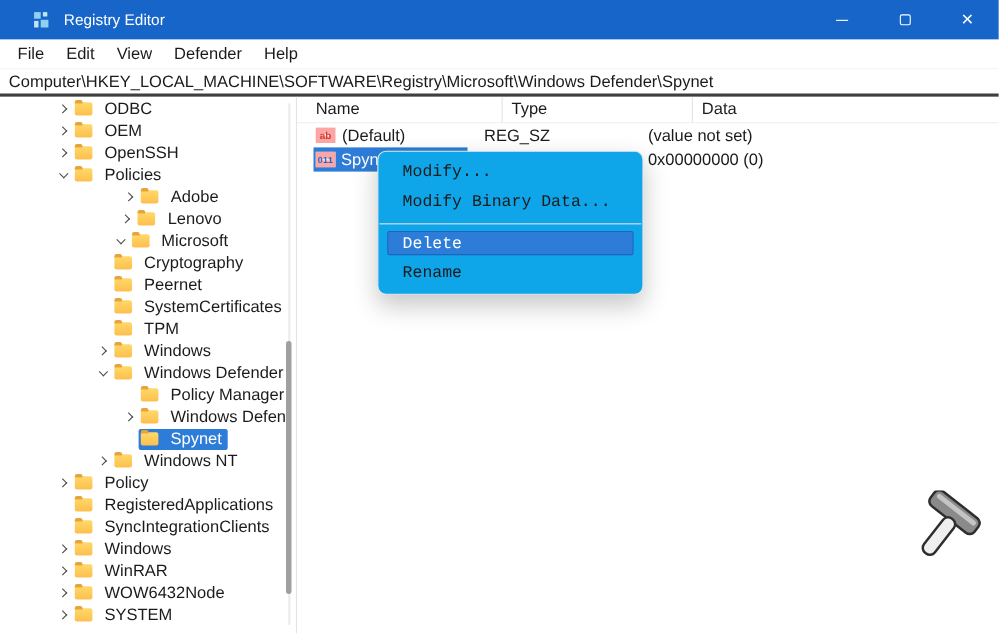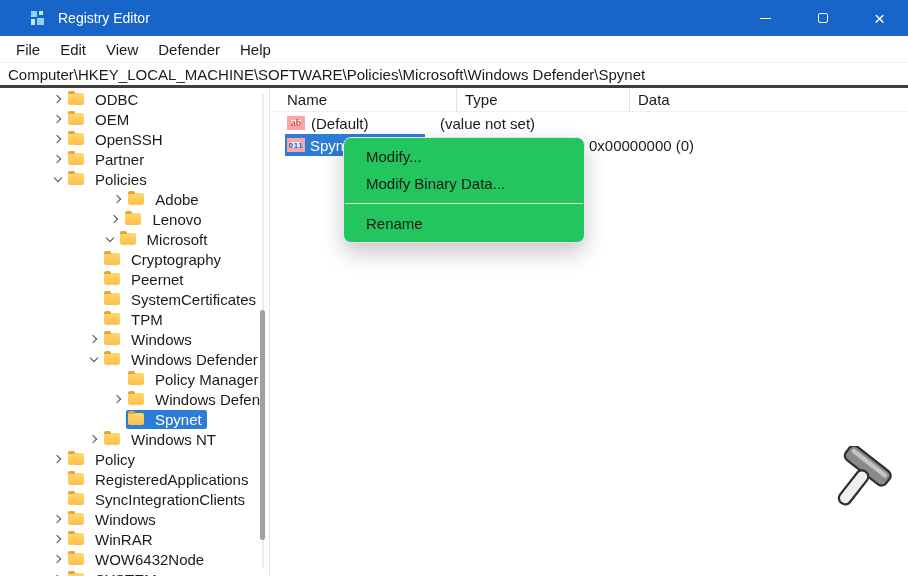--- a/index.html
+++ b/index.html
@@ -51,28 +51,28 @@
   .lheader { display:flex; height:24px; align-items:stretch; border-bottom:1px solid #F0F0F0;gap:24px; }
   .hcell { display:flex; align-items:center; }
   .hname { width:162px; padding-left:17px; }
   .htype { width:149px; padding-left:8px; border-left:1px solid #E3E3E3; }
   .hdata { flex:1; padding-left:8px; border-left:1px solid #E3E3E3; }
 
   .lrow { display:flex; height:22px; align-items:center; }
   .cname { width:162px; padding-left:17px; display:flex; align-items:center; }
   .ctype { width:149px; padding-left:8px; }
   .cdata { flex:1; padding-left:8px; }
-  .vicon { width:18px; height:14px; border:4px solid #fca5a5; background:#fff; font-size:9px; font-weight:bold; display:flex; align-items:center; justify-content:center; flex:none; margin-right:6px; }
+  .vicon { width:18px; height:14px; border:6px solid #fca5a5; background:#fff; font-size:9px; font-weight:bold; display:flex; align-items:center; justify-content:center; flex:none; margin-right:6px; }
   .vicon.str { color:#D03A2B; }
   .vicon.dw { color:#2A66C8; background:#DDEBFA; font-size:8px; letter-spacing:.5px; }
   .namechip { background:#2D7CD7; color:#fff; display:flex; align-items:center; height:22px; padding:0 4px 0 2px; width:140px; }
   .namechip .vicon { margin-right:5px; }
 
   
-  .ctxmenu { position:absolute; left:73px; top:49px; width:242px; background:#22c55e; border:1px solid #E6E6E6; border-radius:8px; box-shadow:0 10px 22px rgba(0,0,0,.22); padding:5px 0; z-index:5; }
+  .ctxmenu { position:absolute; left:73px; top:49px; width:242px; background:#0ea5e9; border:1px solid #E6E6E6; border-radius:8px; box-shadow:0 10px 22px rgba(0,0,0,.22); padding:5px 0; z-index:5;font-family:Liberation Mono, monospace; }
   .citem { height:27px; display:flex; align-items:center; padding-left:22px; color:#1b1b1b; border-radius:4px; }
   .citem.hl { background:#2D7CD7; border:1px solid #1E66BD; color:#fff; margin:3px 8px; padding-left:13px; height:22px; border-radius:2px; }
   .csep { height:1px; background:#E4E4E4; margin:6px 1px; }
 
   
   .hammer { position:absolute; left:826px; top:446px; width:72px; height:72px; z-index:6; }
 </style>
 </head>
 <body>
 
@@ -101,21 +101,21 @@
 
 <div class="menubar">
   <span class="mitem">File</span>
   <span class="mitem">Edit</span>
   <span class="mitem">View</span>
   <span class="mitem">Defender</span>
   <span class="mitem">Help</span>
 </div>
 
 <div class="addressbar">
-  <span>Computer\HKEY_LOCAL_MACHINE\SOFTWARE\Policies\Microsoft\Windows Defender\Spynet</span>
+  <span>Computer\HKEY_LOCAL_MACHINE\SOFTWARE\Registry\Microsoft\Windows Defender\Spynet</span>
 </div>
 
 <div class="content">
 
   <div class="treepane">
 
     <div class="trow l0">
         <span class="chev r">
           <i></i>
         </span>
@@ -133,29 +133,20 @@
           <span>OEM</span>
         </span>
       </div>
     <div class="trow l0">
         <span class="chev r">
           <i></i>
         </span>
         <span class="titem">
           <span class="fold"></span>
           <span>OpenSSH</span>
-        </span>
-      </div>
-    <div class="trow l0">
-        <span class="chev r">
-          <i></i>
-        </span>
-        <span class="titem">
-          <span class="fold"></span>
-          <span>Partner</span>
         </span>
       </div>
     <div class="trow l0">
         <span class="chev d">
           <i></i>
         </span>
         <span class="titem">
           <span class="fold"></span>
           <span>Policies</span>
         </span>
@@ -336,38 +327,40 @@
       <div class="hcell hname">Name</div>
       <div class="hcell htype">Type</div>
       <div class="hcell hdata">Data</div>
     </div>
 
     <div class="lrow">
       <div class="cname">
         <span class="vicon str">ab</span>
         <span>(Default)</span>
       </div>
+      <div class="ctype">REG_SZ</div>
       <div class="cdata">(value not set)</div>
     </div>
 
     <div class="lrow">
       <div class="cname" style="padding-left:15px;">
         <span class="namechip">
           <span class="vicon dw">011</span>
           <span>Spynet</span>
         </span>
       </div>
       <div class="ctype">REG_DWORD</div>
       <div class="cdata">0x00000000 (0)</div>
     </div>
 
     <div class="ctxmenu">
       <div class="citem">Modify...</div>
       <div class="citem">Modify Binary Data...</div>
       <div class="csep"></div>
+      <div class="citem hl">Delete</div>
       <div class="citem">Rename</div>
     </div>
   </div>
 </div>
 
 <svg class="hammer" viewBox="0 0 64 64">
   <g transform="rotate(38 32 28)">
     <rect x="7" y="9" width="45" height="15" rx="5" fill="#8a8a8a" stroke="#2e2e2e" stroke-width="2"></rect>
     <rect x="10" y="12" width="39" height="4" rx="2" fill="#c4c4c4"></rect>
     <rect x="26" y="22" width="11" height="35" rx="5" fill="#efefef" stroke="#2e2e2e" stroke-width="2"></rect>

